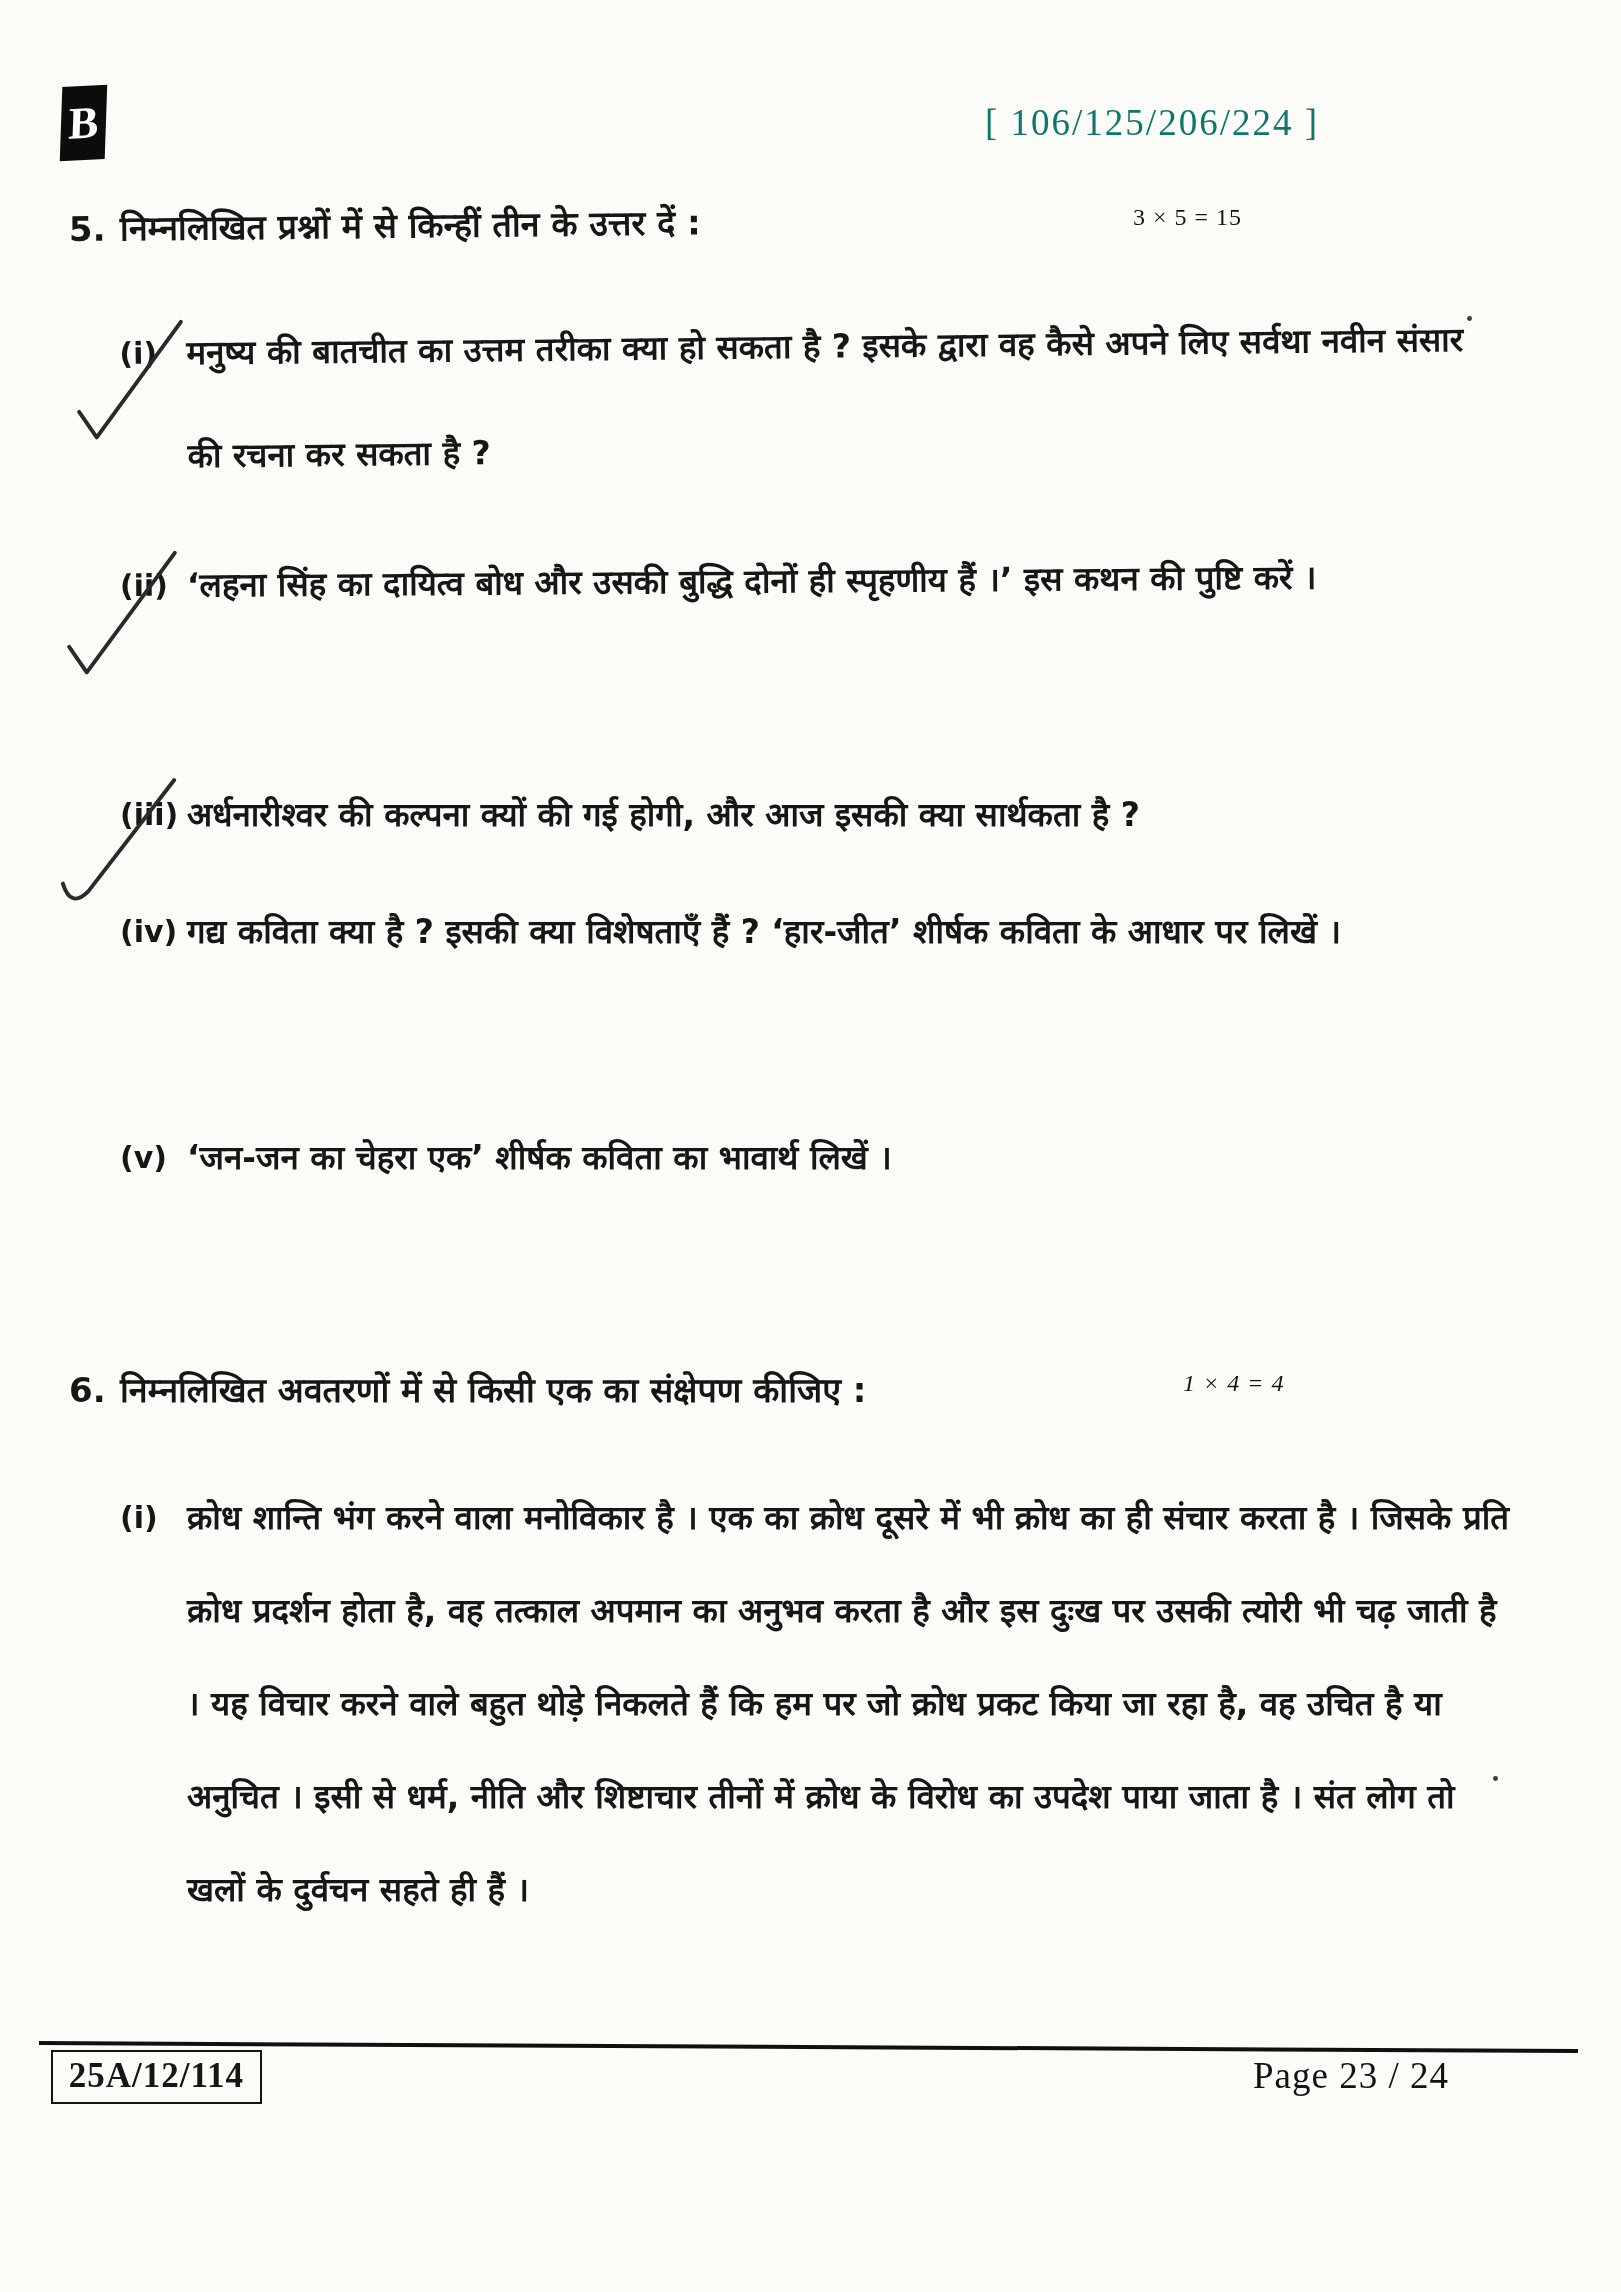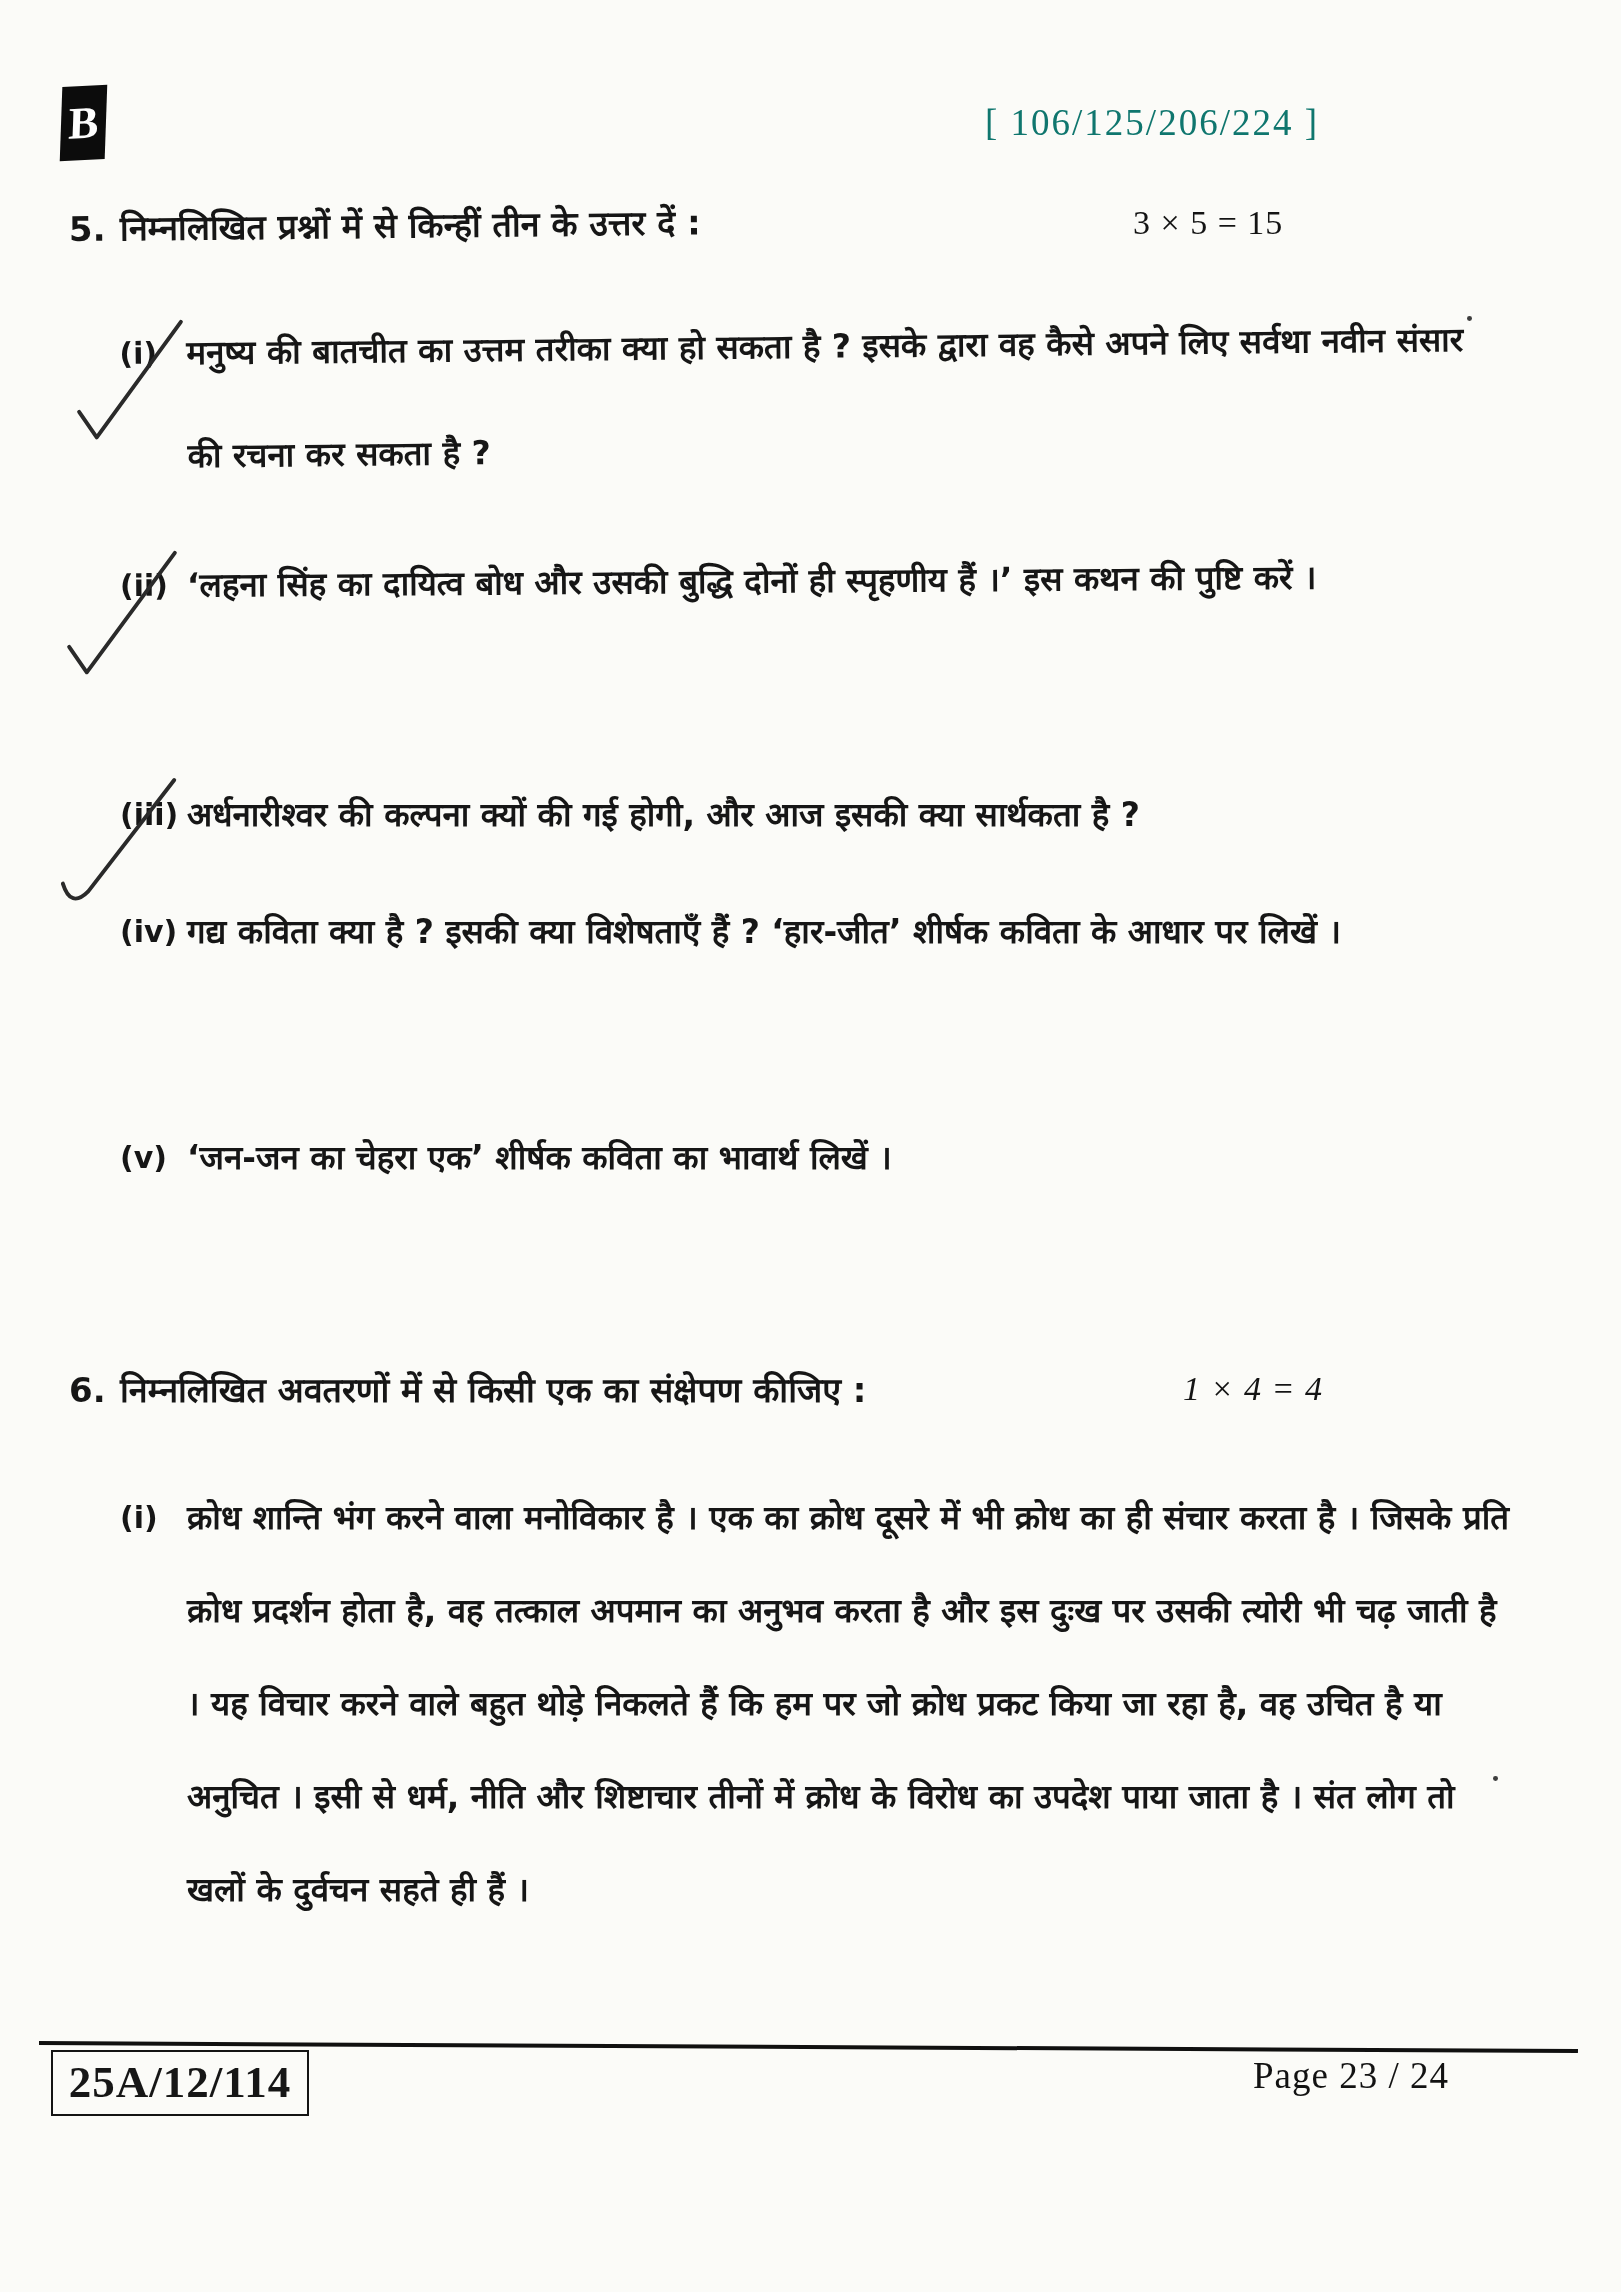--- a/index.html
+++ b/index.html
@@ -30,21 +30,21 @@
   
   .qhead{
     position:absolute;display:flex;
     font-size:34px;font-weight:600;line-height:55px;
   }
   .qhead .qnum{width:51px;flex:0 0 51px;}
   .qhead .qtext{white-space:nowrap;}
   .marks{
     position:absolute;
     font-family:"Liberation Serif","DejaVu Serif",serif;
-    font-size:34px;color:#141414;letter-spacing:1px;
+    font-size:24px;color:#141414;letter-spacing:1px;
   }
   
   .sub{
     position:absolute;left:120px;display:flex;
     font-size:33px;font-weight:600;line-height:103px;
   }
   .sub .lbl{width:67px;flex:0 0 67px;font-size:30px;}
   .sub .txt{width:1308px;}
   .para{line-height:93px !important;}
   .para .txt{width:1323px;}
@@ -55,21 +55,21 @@
   .speck{position:absolute;width:4.9px;height:4.9px;background:#3d3d3d;border-radius:50%;}
   
   .rule{
     position:absolute;left:39px;top:2041px;width:1539px;height:3.9px;
     background:#101010;transform:rotate(0.3deg);transform-origin:left center;
   }
   .papercode{
     position:absolute;left:51px;top:2050px;
     border:2.9px solid #141414;padding:3.9px 15.7px 5.9px 15.7px;
     font-family:"Liberation Serif","DejaVu Serif",serif;
-    font-size:45px;font-weight:600;letter-spacing:1px;background:#fbfbf8;
+    font-size:35px;font-weight:600;letter-spacing:1px;background:#fbfbf8;
   }
   .pagenum{
     position:absolute;left:1253px;top:2054px;
     font-family:"Liberation Serif","DejaVu Serif",serif;
     font-size:37px;color:#121212;letter-spacing:1px;text-align:right;
   }
   .tilt1{transform:rotate(-0.6deg);transform-origin:left center;}
   .tilt2{transform:rotate(-0.4deg);transform-origin:left center;}
 </style>
 </head>

